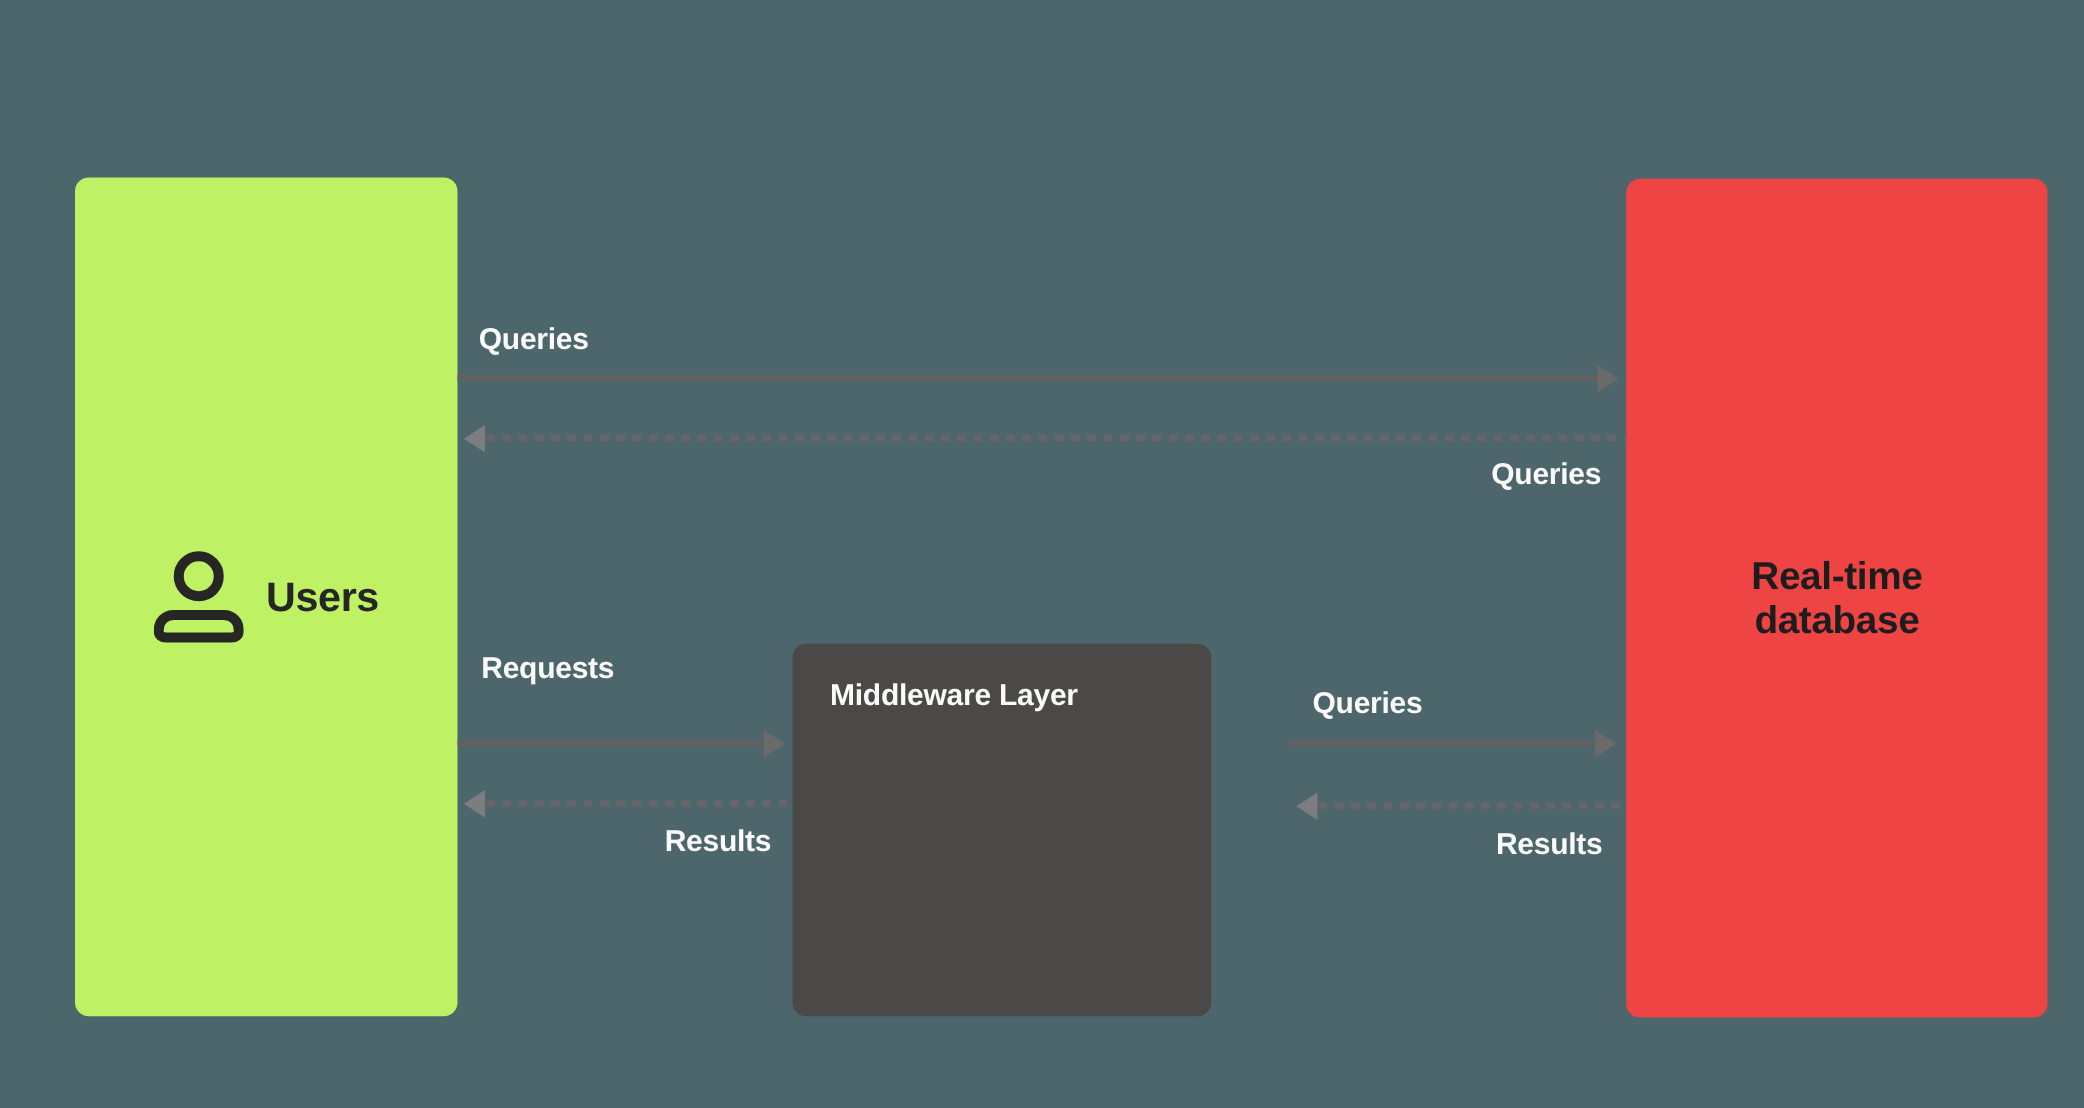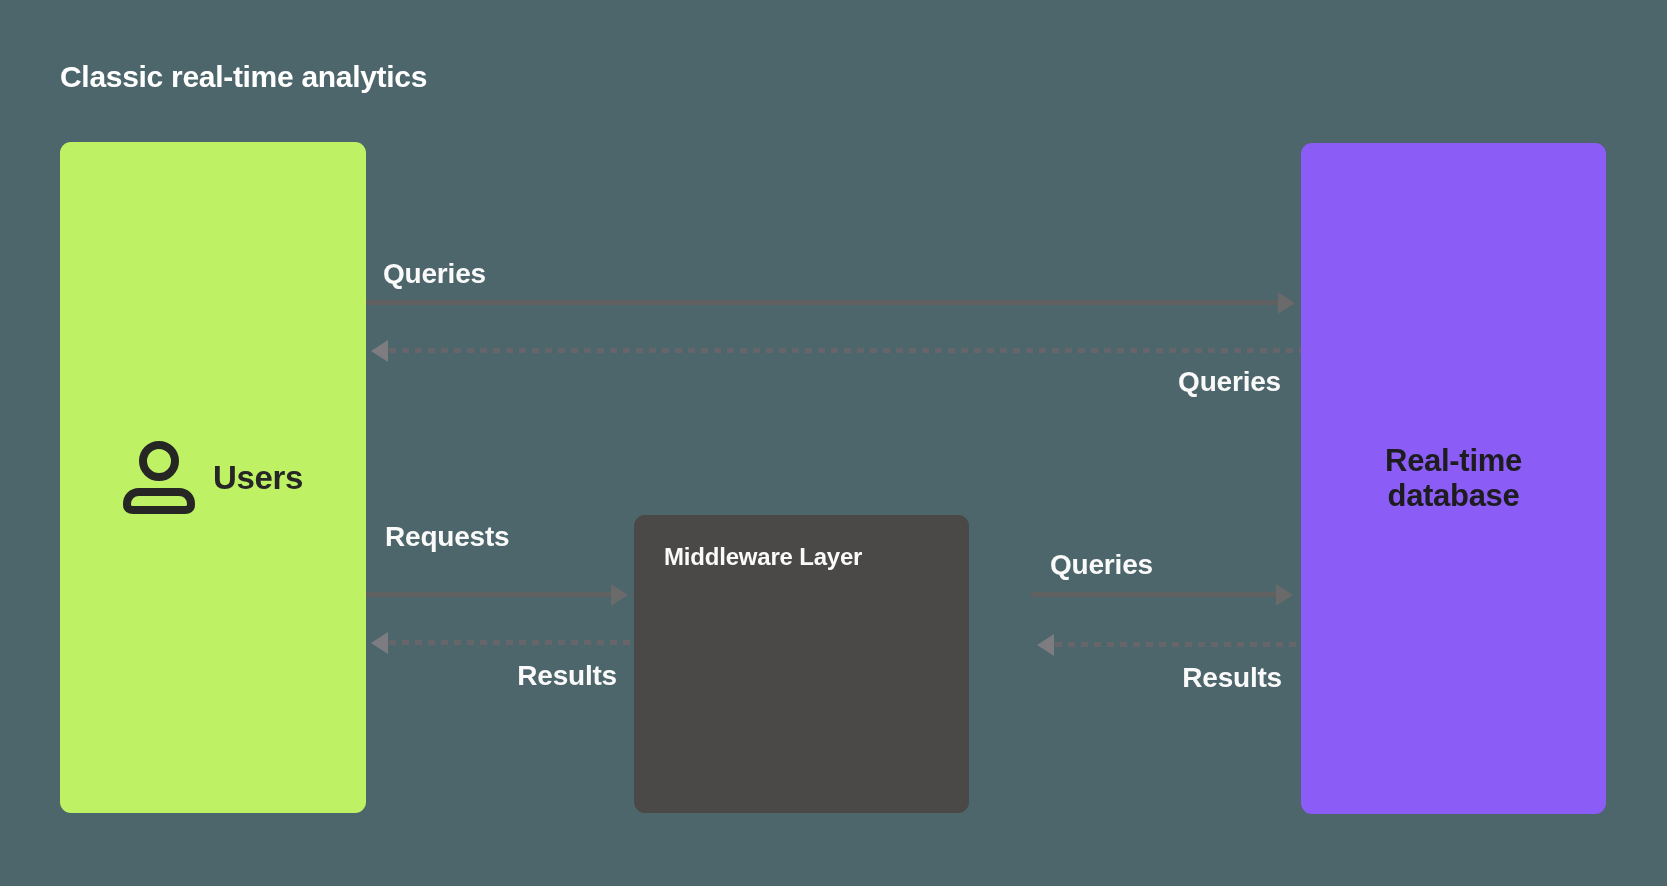--- a/index.html
+++ b/index.html
@@ -58,23 +58,23 @@
   }
   .node-middleware .node-label {
     font-size: 24px;
     font-weight: 700;
     letter-spacing: -0.2px;
     color: #fafafa;
   }
   .node-database {
     left: 1301px;
     top: 143px;
-    width: 305px;
+    width: 337px;
     height: 671px;
-    background: #8b5cf6;
+    background: #ef4444;
     display: flex;
     align-items: center;
     justify-content: center;
   }
   .node-database .node-label {
     font-size: 31px;
     font-weight: 700;
     letter-spacing: -0.3px;
     line-height: 1.1;
     color: #1d1d1f;
@@ -101,35 +101,34 @@
   .arrow-head-left {
     position: absolute;
     width: 0;
     height: 0;
     border-top: 11px solid transparent;
     border-bottom: 11px solid transparent;
     border-right: 17px solid #7d7d81;
   }
   .edge-label {
     position: absolute;
-    font-size: 28px;
+    font-size: 24px;
     font-weight: 700;
     letter-spacing: -0.2px;
     color: #fafafa;
     white-space: nowrap;
   }
   
   .person-icon svg { display: block; }
 </style>
 </head>
 <body>
 
 <div class="stage">
 
-  <div class="diagram-title">Classic real-time analytics</div>
 
   <div class="node node-users">
     <span class="person-icon">
       <svg width="72" height="78" viewBox="0 0 72 78" fill="none" stroke="#262624" stroke-width="8">
         <circle cx="36" cy="22" r="16"></circle>
         <path d="M4 66 L4 65 C4 58 9 53 16 53 L56 53 C63 53 68 58 68 65 L68 66 C68 69.5 65.5 71 62 71 L10 71 C6.5 71 4 69.5 4 66 Z" stroke-linejoin="round"></path>
       </svg>
     </span>
     <span class="node-label">Users</span>
   </div>

